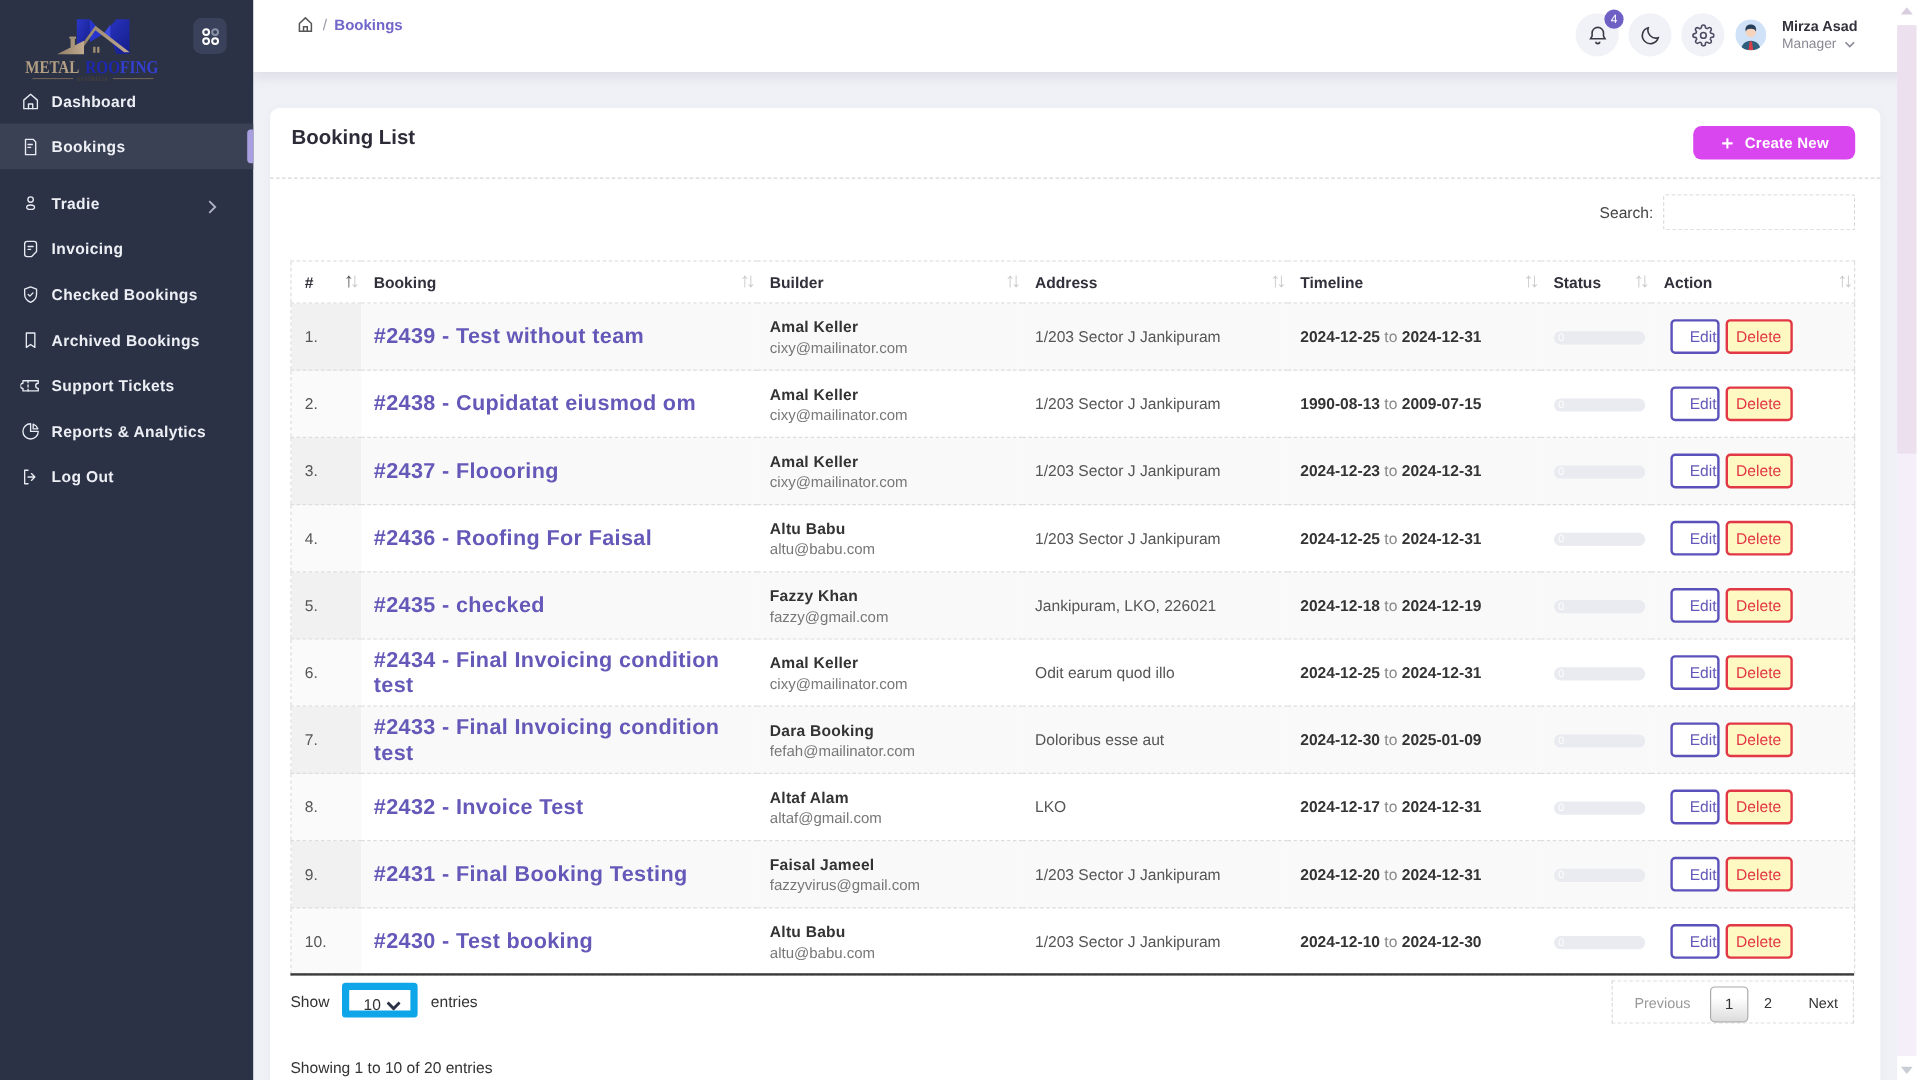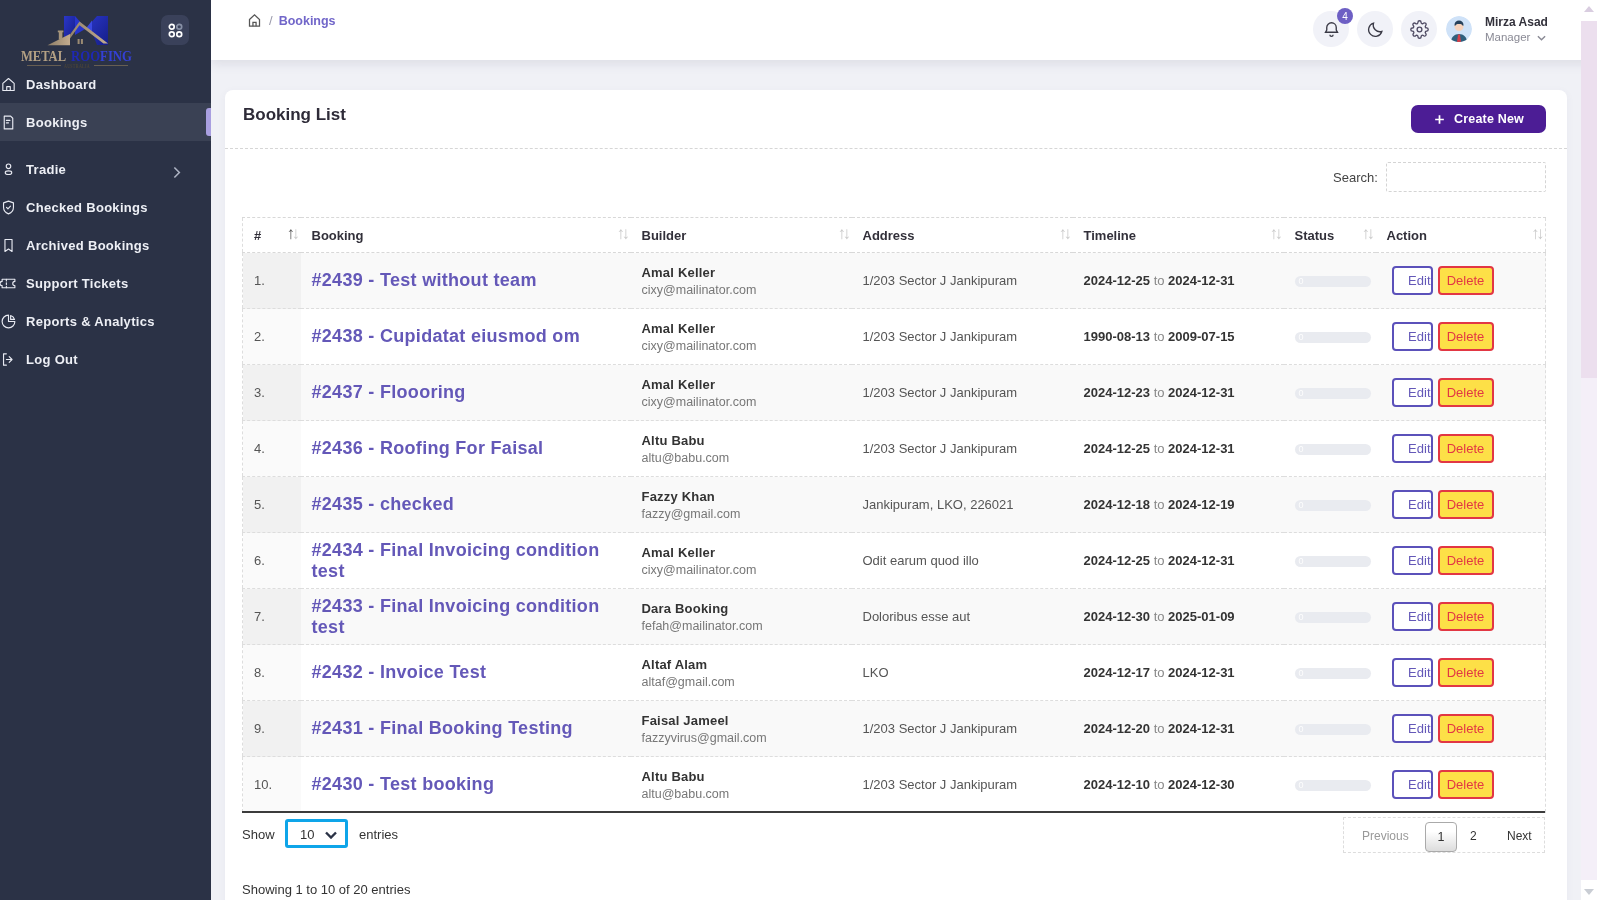--- a/index.html
+++ b/index.html
@@ -1,41 +1,41 @@
 <!DOCTYPE html>
 <html><head>
 <meta charset="utf-8">
 <style>
   * { margin:0; padding:0; box-sizing:border-box; }
   html,body { width:1600px; height:900px; overflow:hidden; font-family:"Liberation Sans", sans-serif; background:#fff; }
   .sidebar { position:absolute; left:0; top:0; width:211px; height:900px; background:#2b3246; z-index:5; }
   .logo { position:absolute; left:0; top:0; width:155px; height:70px;font-family:Liberation Serif, serif; }
   .toggle { position:absolute; left:161px; top:15px; width:28px; height:30px; background:#3a415a; border-radius:7px; display:flex; align-items:center; justify-content:center; }
   .menu { position:absolute; top:65px; left:0; width:211px; }
-  .mitem { position:relative; height:38px; display:flex; align-items:center; color:#edeff5; font-size:13px; font-weight:bold; letter-spacing:.3px; }
+  .mitem { position:relative; height:38px; display:flex; align-items:center; padding-left:17px; color:#edeff5; font-size:13px; font-weight:bold; letter-spacing:.3px; }
   .mitem svg { width:17px; height:17px; margin-right:9px; flex:none; }
   .mitem .chev { position:absolute; right:17px; top:14px; }
   .mitem.active { background:#3a4154; height:38px; }
   .mitem.active::after { content:""; position:absolute; right:0; top:5px; width:5px; height:28px; background:#a99fe0; border-radius:3px 0 0 3px; }
   .gap9 { height:9px; }
 
   .main { position:absolute; left:211px; top:0; width:1389px; height:900px; background:#f0f1f6; }
   .topbar { position:absolute; left:0; top:0; width:1389px; height:60px; background:#fff; box-shadow:0 4px 10px rgba(95,95,125,.13); }
   .crumb { position:absolute; left:36px; top:13px; display:flex; align-items:center; color:#888; font-size:13px; }
   .crumb a.bk { color:#7166c9; font-weight:600; margin-left:6px; text-decoration:none; font-size:12.5px; }
   .crumb .sl { margin-left:7px; color:#99a; }
   .iconbtn { position:absolute; top:11px; width:36px; height:36px; border-radius:50%; background:#f1f2f8; display:flex; align-items:center; justify-content:center; }
   .badge { position:absolute; top:-3px; right:-4px; width:16px; height:16px; border-radius:50%; background:#6d5fc4; color:#fff; font-size:10px; display:flex; align-items:center; justify-content:center; }
   .avatar { position:absolute; left:1235px; top:16px; width:26px; height:26px; border-radius:50%; overflow:hidden; }
   .uname { position:absolute; left:1274px; top:15px; font-size:12px; font-weight:bold; color:#33323c; }
   .urole { position:absolute; left:1274px; top:31px; font-size:11.5px; color:#8a8a95; }
 
   .card { position:absolute; left:14px; top:90px; width:1342px; height:860px; background:#fff; border-radius:8px; box-shadow:0 2px 8px rgba(80,80,120,.05); }
   .cardtitle { position:absolute; left:18px; top:15px; font-size:17px; font-weight:bold; color:#2e2b38; }
-  .createbtn { position:absolute; left:1186px; top:15px; width:135px; height:28px; background:#4c1d95; border-radius:7px; color:#fff; font-size:12.5px; display:flex; align-items:center; justify-content:center; font-weight:600; letter-spacing:.2px; }
+  .createbtn { position:absolute; left:1186px; top:15px; width:135px; height:28px; background:#d946ef; border-radius:7px; color:#fff; font-size:12.5px; display:flex; align-items:center; justify-content:center; font-weight:600; letter-spacing:.2px; }
   .dotsep { position:absolute; left:0px; top:58px; width:1342px; border-top:1px dashed #d6d6d6; }
 
   .searchlbl { position:absolute; left:1108px; top:80px; font-size:13px; color:#444; }
   .searchbox { position:absolute; left:1161px; top:72px; width:160px; height:30px; border:1px dashed #d4d4d4; border-radius:2px; }
 
   table.dt { position:absolute; left:17px; top:127px; width:1303px; border-collapse:collapse; table-layout:fixed; border-left:1px dashed #ddd; border-right:1px dashed #ddd; }
   table.dt th { font-size:13px; font-weight:bold; color:#32303a; text-align:left; height:35px; padding:0 0 0 11px; border-top:1px dashed #d8d8d8; border-bottom:1px dashed #d8d8d8; position:relative; }
   table.dt td { font-size:13px; color:#555; height:56px; padding:0 0 0 11px; border-bottom:1px dashed #ddd; vertical-align:middle; }
   .sortarr { position:absolute; right:4px; top:6px; font-size:17px; letter-spacing:-3.5px; color:#c9c9c9; font-weight:normal; }
   .sortarr .on { color:#555; }
@@ -43,25 +43,25 @@
   tr.odd td { background:#f9f9f9; }
   tr.odd td.first { background:#f1f1f1; }
   tr.even td.first { background:#fafafa; }
   a.bkl { color:#6458b8; font-weight:bold; letter-spacing:.3px; text-decoration:none; font-size:18px; }
   .bname { font-weight:bold; color:#333; letter-spacing:.2px; }
   .bmail { color:#777; font-size:12.5px; margin-top:3px; }
   .tl b { color:#333;text-align:center; }
   .tl span { color:#888; }
   .pill { width:76px; height:11px; background:#e9ebf0; border-radius:6px; color:#fdfdfd; font-size:9px; line-height:11px; padding-left:4px; margin-top:1px; }
   .btn-edit { display:inline-block; width:41px; height:29px; border:2px solid #5b51ba; color:#6458b8; border-radius:4px; text-align:right; line-height:25px; font-size:13px; background:#fff; }
-  .btn-del { display:inline-block; width:56px; height:29px; border:2px solid #e23744; color:#e23744; border-radius:4px; text-align:center; line-height:25px; font-size:13px; background:#fde047; margin-left:5px; }
+  .btn-del { display:inline-block; width:56px; height:29px; border:2px solid #e23744; color:#e23744; border-radius:4px; text-align:center; line-height:25px; font-size:13px; background:#fef9c3; margin-left:5px; }
 
   .botline { position:absolute; left:17px; top:721px; width:1303px; border-top:2px solid #3c3c3c; }
   .showrow { position:absolute; left:17px; top:737px; font-size:13px; color:#333; }
-  .sel { position:absolute; left:43px; top:-8px; width:63px; height:29px; border:3px solid #0ea5e9; border-radius:3px; font-size:13px; color:#333; padding:5px 0 5px 12px; background:#fff; }
+  .sel { position:absolute; left:43px; top:-8px; width:63px; height:29px; border:6px solid #0ea5e9; border-radius:3px; font-size:13px; color:#333; padding:5px 0 5px 12px; background:#fff; }
   .selchev { position:absolute; right:8px; top:9px; }
   .entlbl { position:absolute; left:117px; top:0; }
   .pagbox { position:absolute; left:1118px; top:727px; width:202px; height:36px; border:1px dashed #ddd; }
   .pag { position:absolute; left:1137px; top:735px; font-size:12px; }
   .pprev { color:#999; position:absolute; left:0; top:4px; }
   .pcur { position:absolute; left:63px; top:-3px; width:32px; height:30px; border:1px solid #aaa; border-radius:4px; background:linear-gradient(#fff 30%, #dcdcdc); color:#333; text-align:center; line-height:28px; font-size:12.5px; }
   .p2 { position:absolute; left:108px; top:4px; color:#333; }
   .pnext { position:absolute; left:145px; top:4px; color:#333; }
   .showing { position:absolute; left:17px; top:792px; font-size:13px; color:#333; }
 
@@ -373,20 +373,27 @@
           <circle cx="12" cy="7.5" r="3.2"></circle>
           <ellipse cx="12" cy="16.5" rx="4.6" ry="2.6"></ellipse>
         </svg>
         <span>Tradie</span>
         <svg class="chev" width="10" height="10" viewBox="0 0 24 24" fill="none" stroke="#aeb4c4" stroke-width="2.2">
           <path d="M9 5l7 7-7 7"></path>
         </svg>
       </div>
       <div class="mitem">
         <svg viewBox="0 0 24 24" fill="none" stroke="#e8eaf2" stroke-width="1.6" stroke-linecap="round" stroke-linejoin="round">
+          <path d="M5 6a3 3 0 0 1 3-3h8a3 3 0 0 1 3 3v9l-6 6H8a3 3 0 0 1-3-3z"></path>
+          <path d="M9 9h6M9 12.5h3"></path>
+        </svg>
+        <span>Invoicing</span>
+      </div>
+      <div class="mitem">
+        <svg viewBox="0 0 24 24" fill="none" stroke="#e8eaf2" stroke-width="1.6" stroke-linecap="round" stroke-linejoin="round">
           <path d="M12 3l7 2.5v6c0 5-3.5 8-7 9.5-3.5-1.5-7-4.5-7-9.5v-6z"></path>
           <path d="M9.2 11.8l2 2 3.6-3.8"></path>
         </svg>
         <span>Checked Bookings</span>
       </div>
       <div class="mitem">
         <svg viewBox="0 0 24 24" fill="none" stroke="#e8eaf2" stroke-width="1.6" stroke-linecap="round" stroke-linejoin="round">
           <path d="M7 3.5h10V20.5l-5-3.5-5 3.5z"></path>
         </svg>
         <span>Archived Bookings</span>

